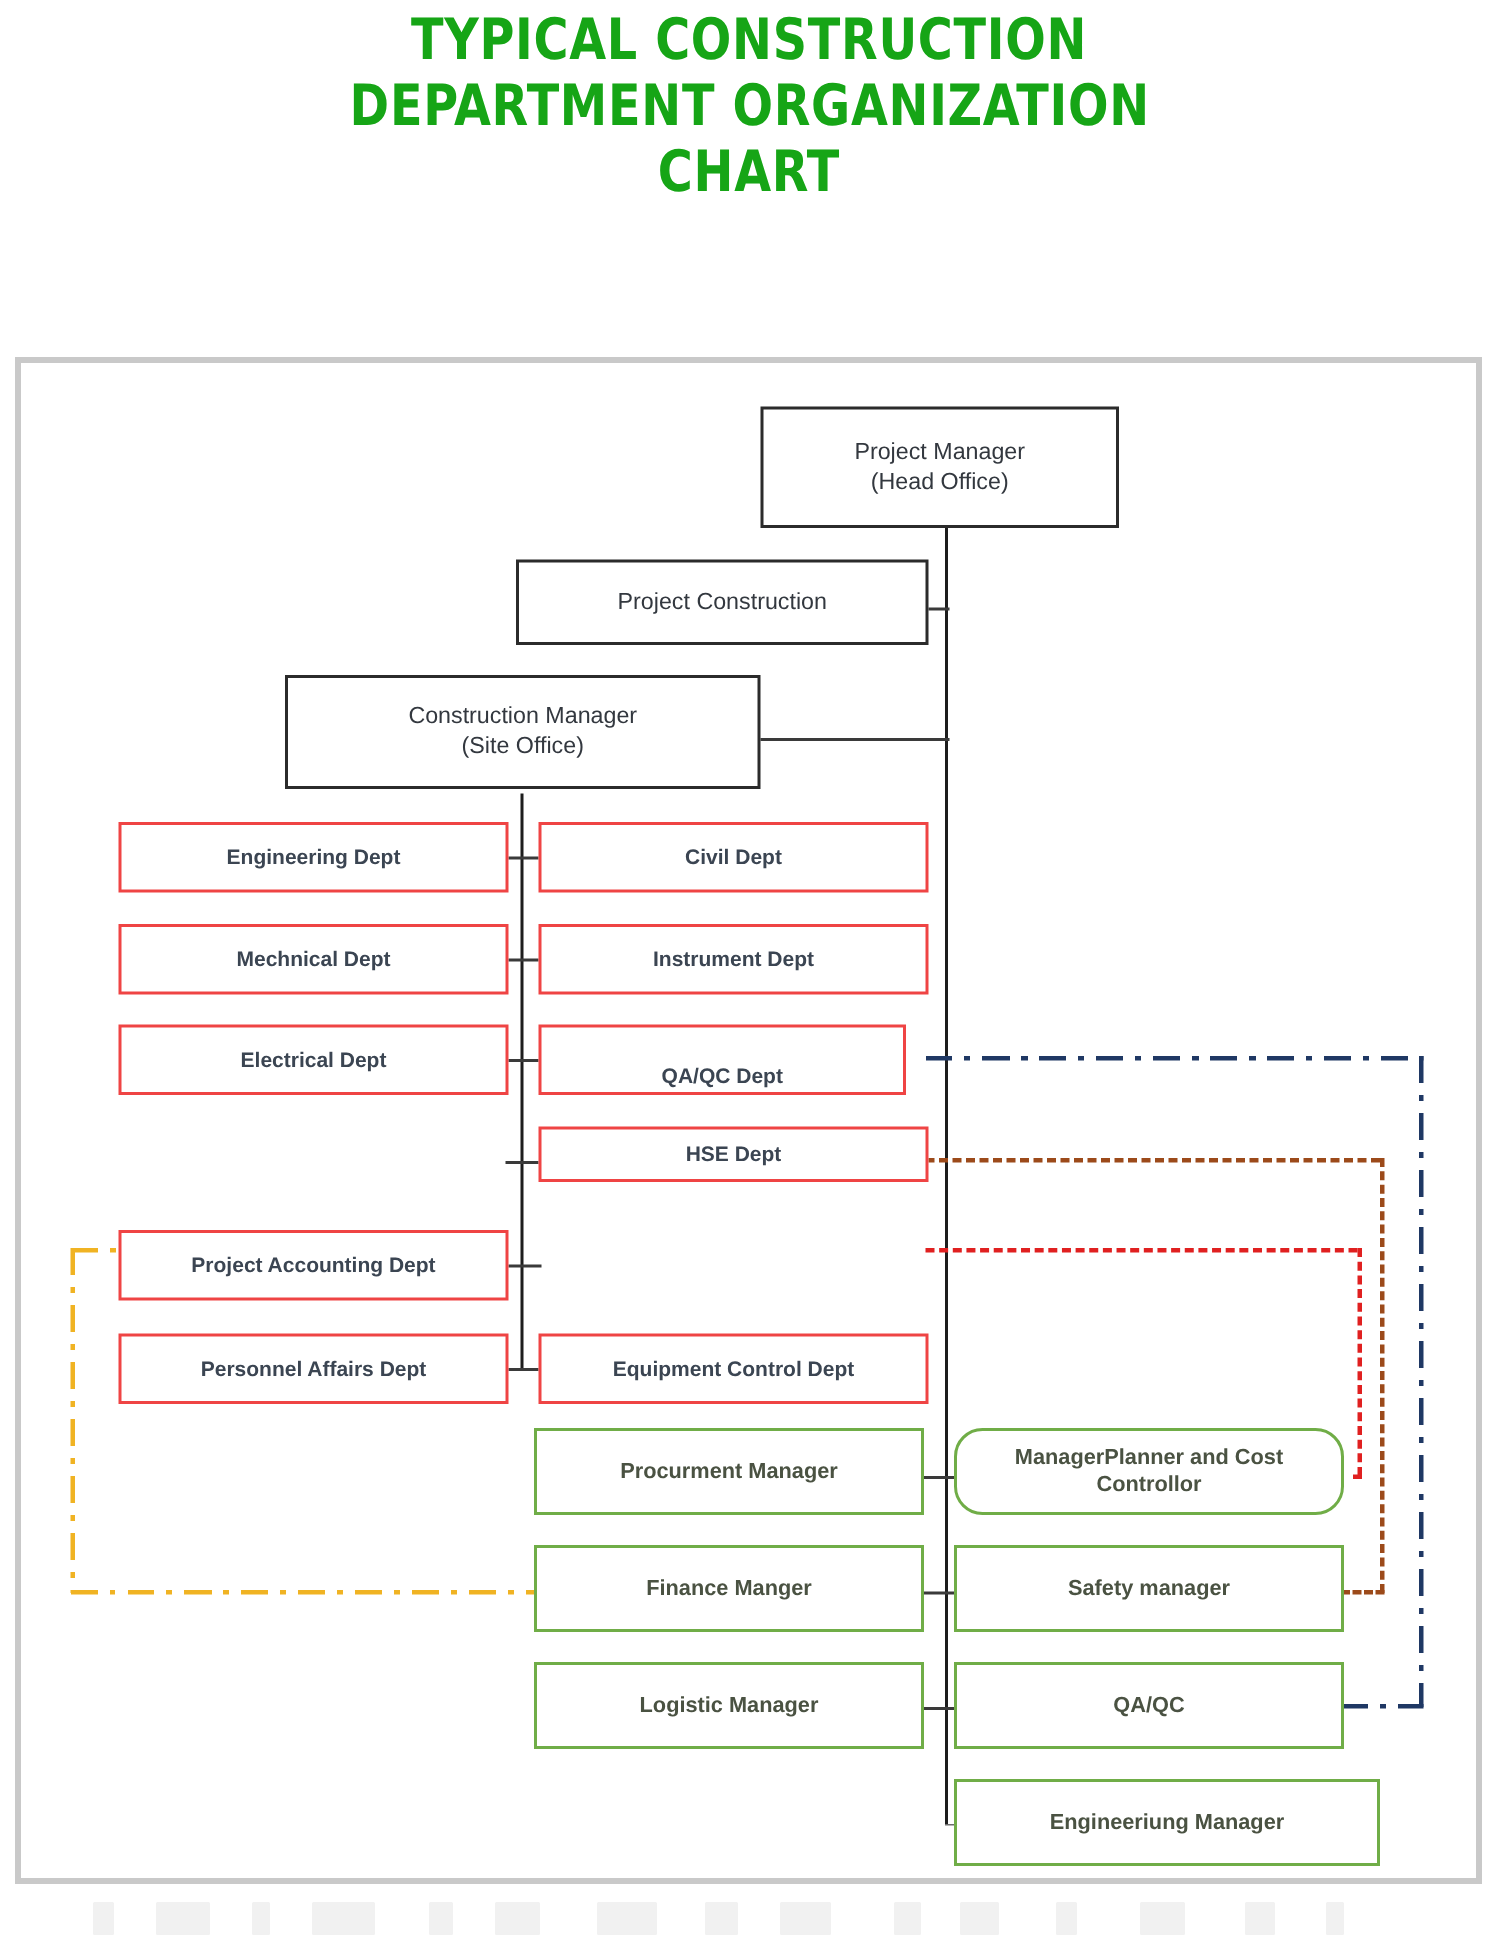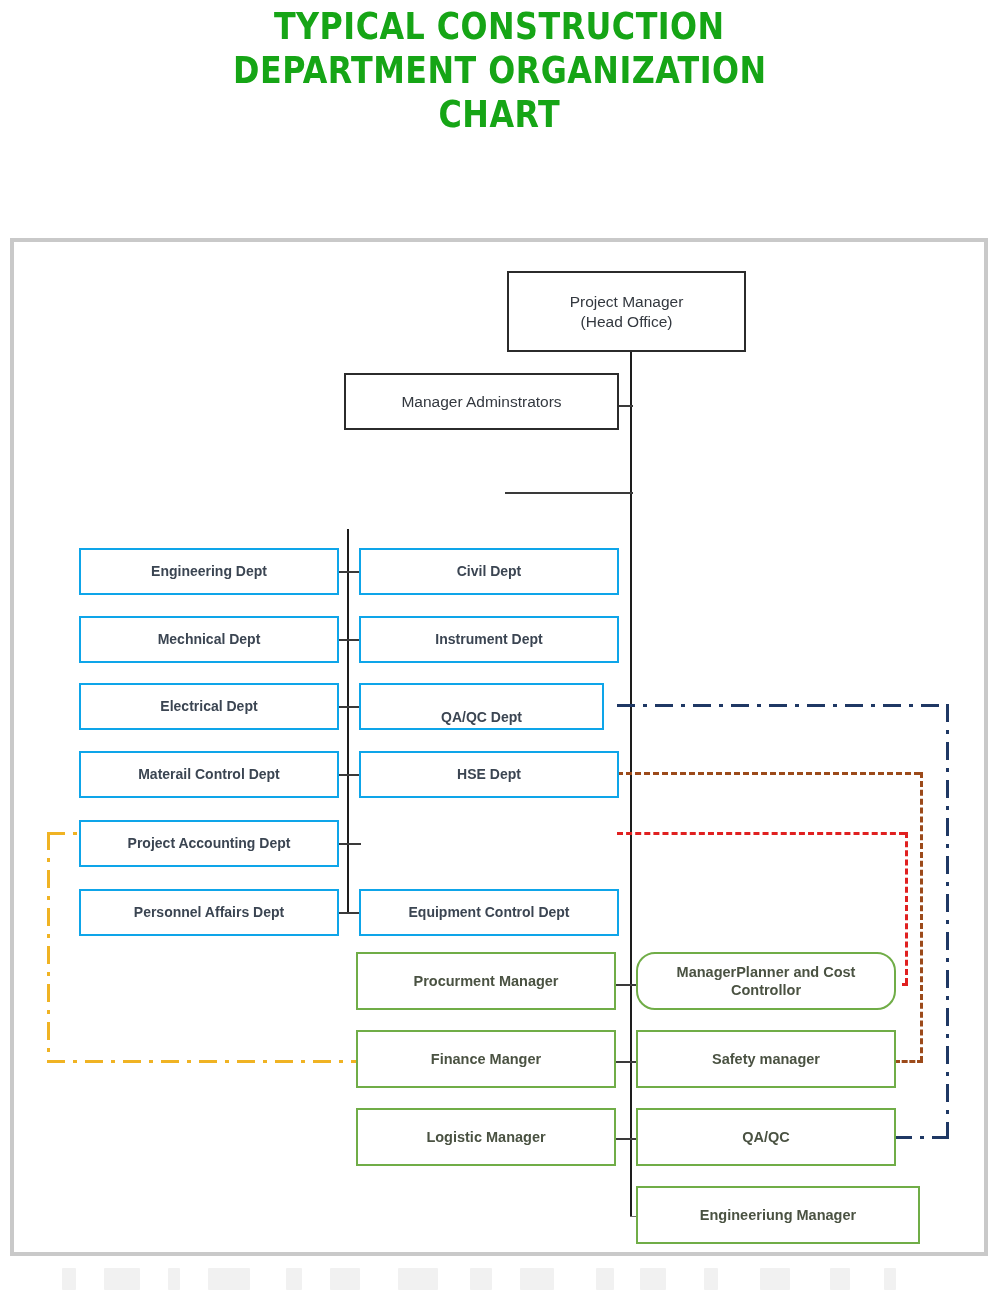--- a/index.html
+++ b/index.html
@@ -50,21 +50,21 @@
   
   .node.blackbox{
     border:2px solid #2b2b2b;
     color:#33383f;
     font-size:15.5px;
     line-height:20px;
     font-weight:400;
   }
   
   .node.bluebox{
-    border:2px solid #0ea5e9;
+    border:2px solid #ef4444;
     color:#3B4552;
     font-size:14px;
     line-height:17px;
     font-weight:600;
   }
   
   .node.greenbox{
     border:2px solid #70AD47;
     color:#4A5242;
     font-size:14.5px;
@@ -158,53 +158,56 @@
     <div class="amber dashdot-h rel" style="left:33px;top:818px;width:310px;"></div>
 
     <div class="node blackbox" style="left:493px;top:29px;width:239px;height:81px;">
       <span class="lbl">
         <span>Project Manager</span><br>
         <span>(Head Office)</span>
       </span>
     </div>
 
     <div class="node blackbox" style="left:330px;top:131px;width:275px;height:57px;">
-      <span class="lbl">Manager Adminstrators</span>
-    </div>
-
+      <span class="lbl">Project Construction</span>
+    </div>
+
+    <div class="node blackbox" style="left:176px;top:208px;width:317px;height:76px;">
+      <span class="lbl">
+        <span>Construction Manager</span><br>
+        <span>(Site Office)</span>
+      </span>
+    </div>
 
     <div class="node bluebox" style="left:65px;top:306px;width:260px;height:47px;">
       <span class="lbl">Engineering Dept</span>
     </div>
     <div class="node bluebox" style="left:65px;top:441px;width:260px;height:47px;">
       <span class="lbl">Electrical Dept</span>
     </div>
     <div class="node bluebox" style="left:65px;top:374px;width:260px;height:47px;">
       <span class="lbl">Mechnical Dept</span>
     </div>
-    <div class="node bluebox" style="left:65px;top:509px;width:260px;height:47px;">
-      <span class="lbl">Materail Control Dept</span>
-    </div>
     <div class="node bluebox" style="left:65px;top:578px;width:260px;height:47px;">
       <span class="lbl">Project Accounting Dept</span>
     </div>
     <div class="node bluebox" style="left:65px;top:647px;width:260px;height:47px;">
       <span class="lbl">Personnel Affairs Dept</span>
     </div>
 
     <div class="node bluebox" style="left:345px;top:306px;width:260px;height:47px;">
       <span class="lbl">Civil Dept</span>
     </div>
     <div class="node bluebox" style="left:345px;top:374px;width:260px;height:47px;">
       <span class="lbl">Instrument Dept</span>
     </div>
     <div class="node bluebox" style="left:345px;top:441px;width:245px;height:47px;align-items:flex-end;">
       <span class="lbl">QA/QC Dept</span>
     </div>
-    <div class="node bluebox" style="left:345px;top:509px;width:260px;height:47px;">
+    <div class="node bluebox" style="left:345px;top:509px;width:260px;height:37px;">
       <span class="lbl">HSE Dept</span>
     </div>
     <div class="node bluebox" style="left:345px;top:647px;width:260px;height:47px;">
       <span class="lbl">Equipment Control Dept</span>
     </div>
 
     <div class="node greenbox" style="left:342px;top:710px;width:260px;height:58px;">
       <span class="lbl">Procurment Manager</span>
     </div>
     <div class="node greenbox" style="left:342px;top:788px;width:260px;height:58px;">

